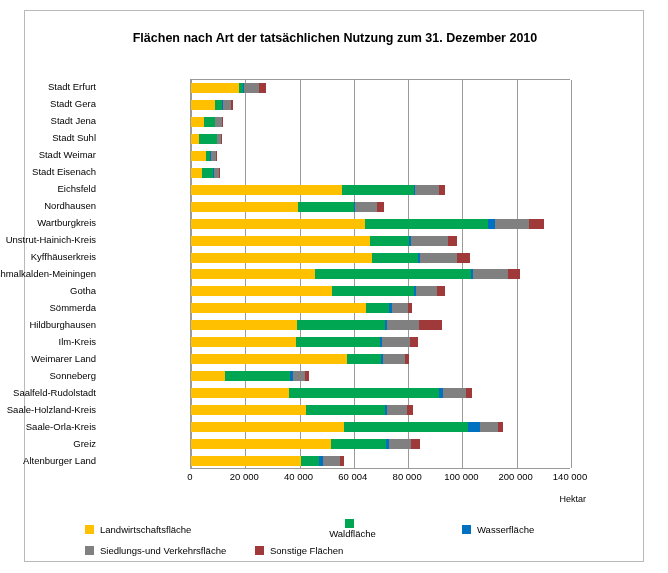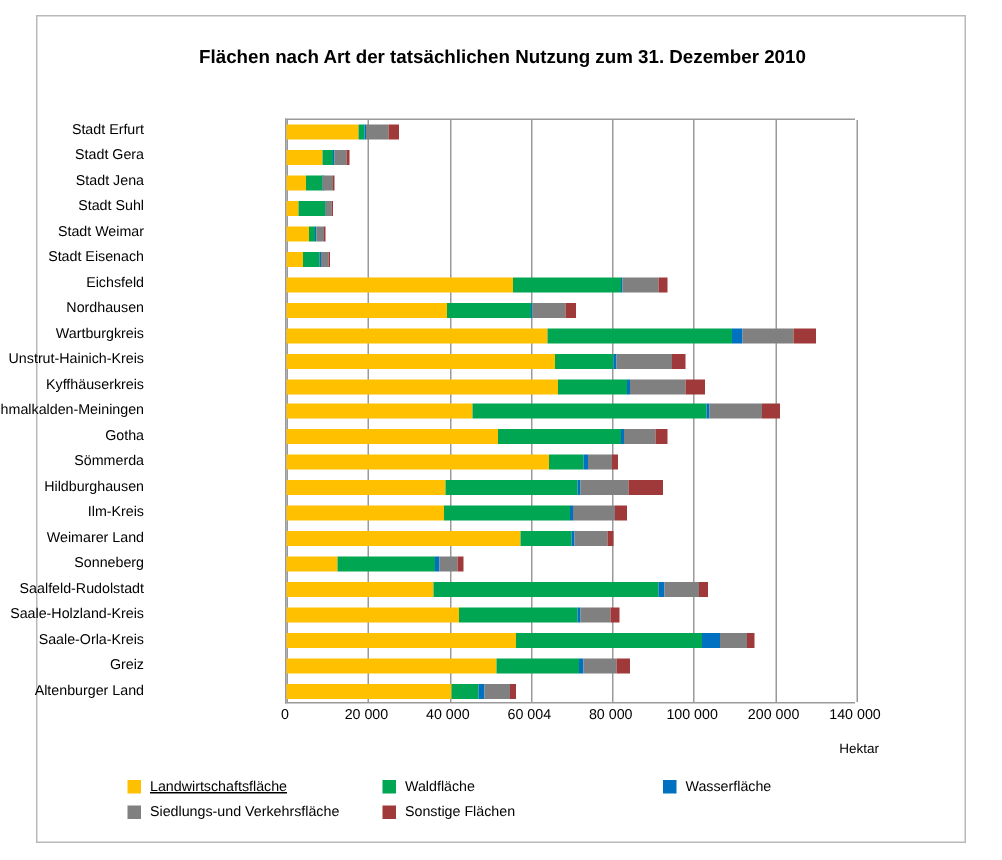--- a/index.html
+++ b/index.html
@@ -149,25 +149,25 @@
       <div class="xlab" style="left: 382.143px;">80 000</div>
       <div class="xlab" style="left: 436.429px;">100 000</div>
       <div class="xlab" style="left: 490.714px;">200 000</div>
       <div class="xlab" style="left: 545px;">140 000</div>
     </div>
 
   <div id="axislabel">Hektar</div>
 
   <div id="legend">
     <div class="lgrow" id="lgrow1">
-        <div class="lgitem" style="width: 170px; text-decoration: underline;">
+        <div class="lgitem" style="width: 190px;">
           <span class="sw" style="background: rgb(255, 192, 0);"></span>
           <span class="txt">Landwirtschaftsfläche</span>
         </div>
-        <div class="lgitem" style="width: 155px;">
+        <div class="lgitem" style="width: 155px; flex-direction: column;">
           <span class="sw" style="background: rgb(0, 166, 81);"></span>
           <span class="txt">Waldfläche</span>
         </div>
         <div class="lgitem" style="width: 150px; margin-left: 32px;">
           <span class="sw" style="background: rgb(0, 112, 192);"></span>
           <span class="txt">Wasserfläche</span>
         </div>
       </div>
     <div class="lgrow" id="lgrow2">
         <div class="lgitem" style="width: 170px;">

